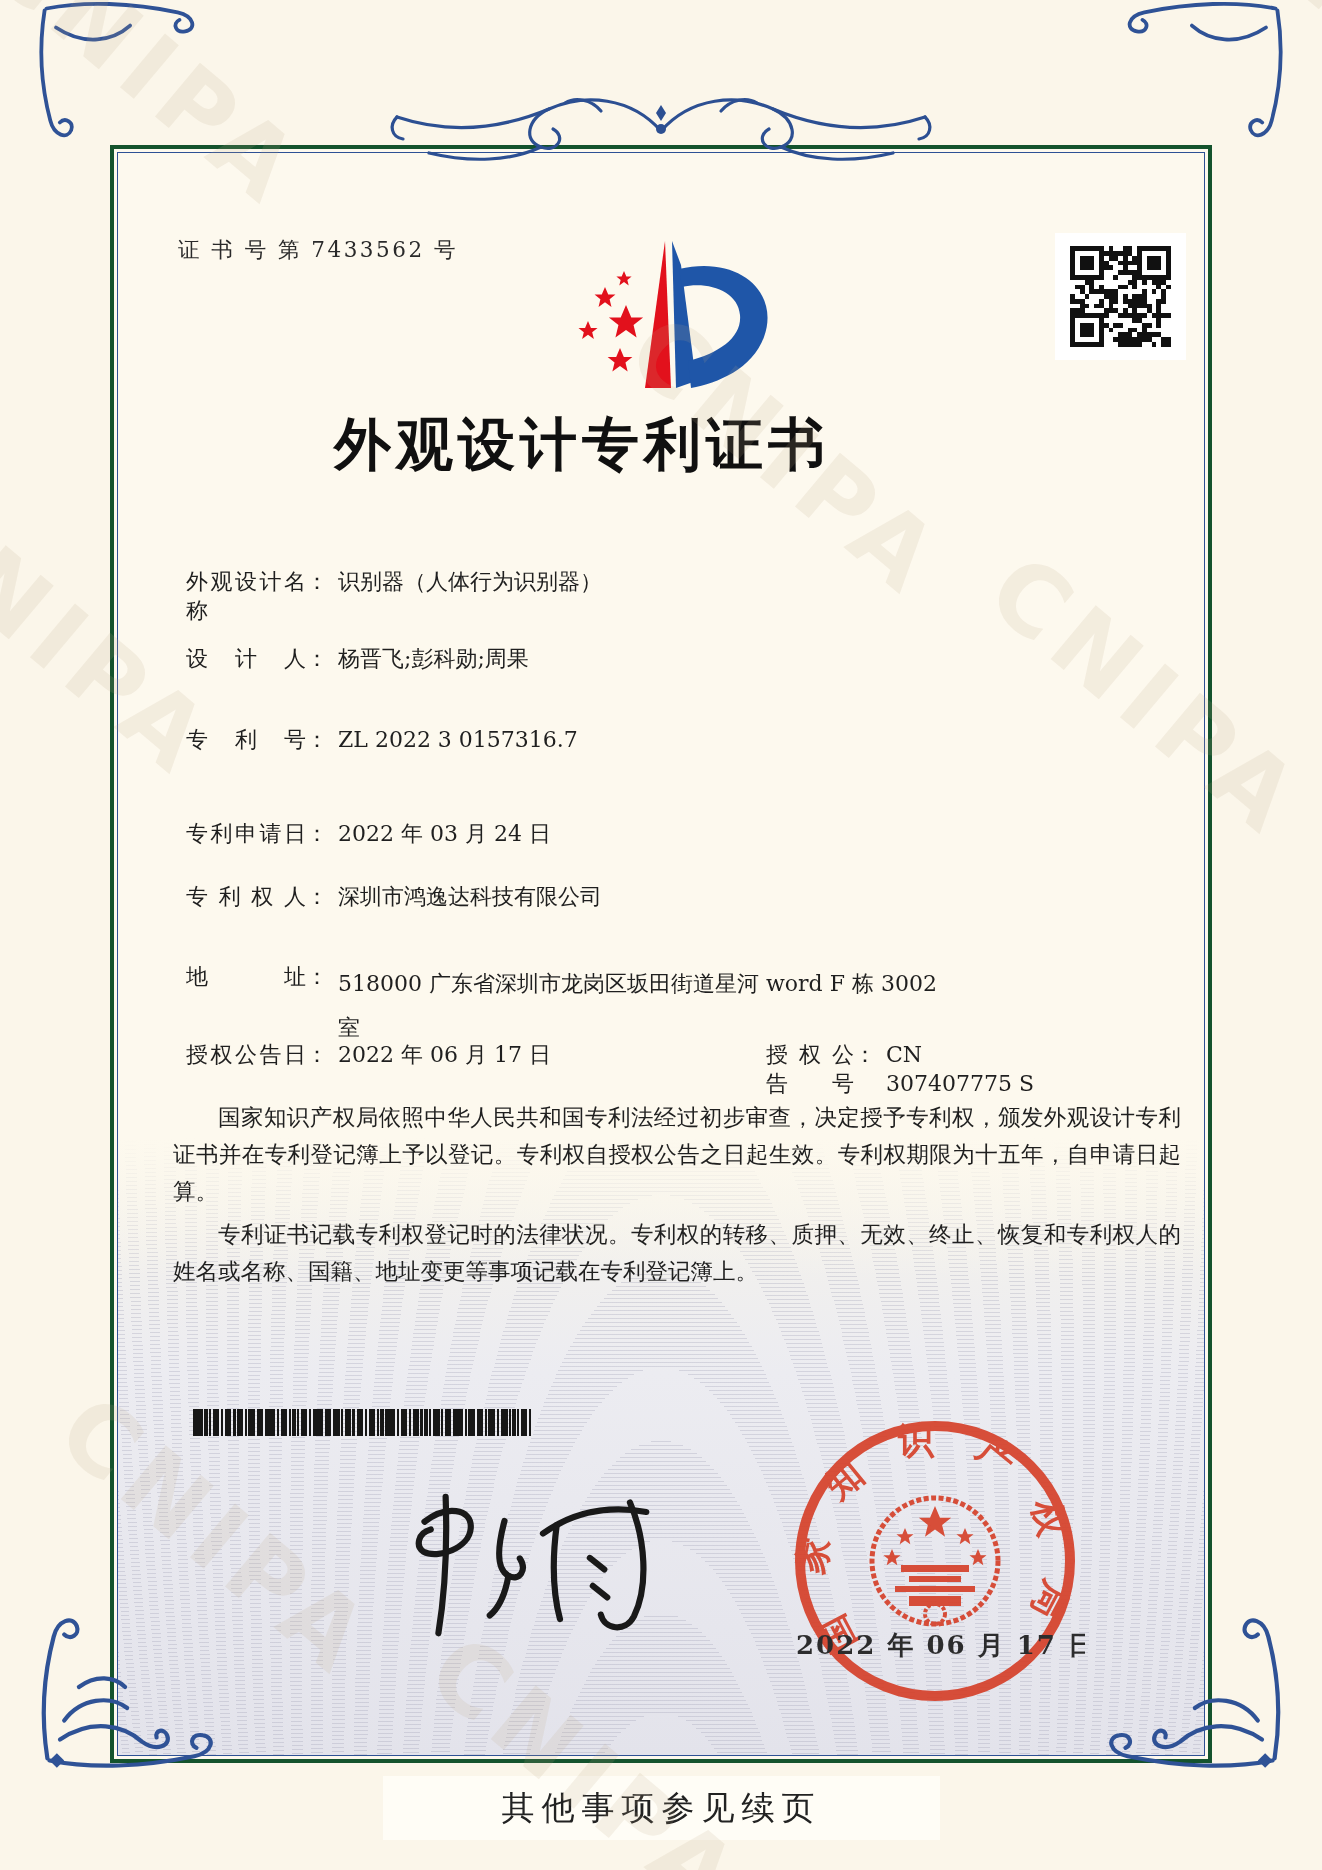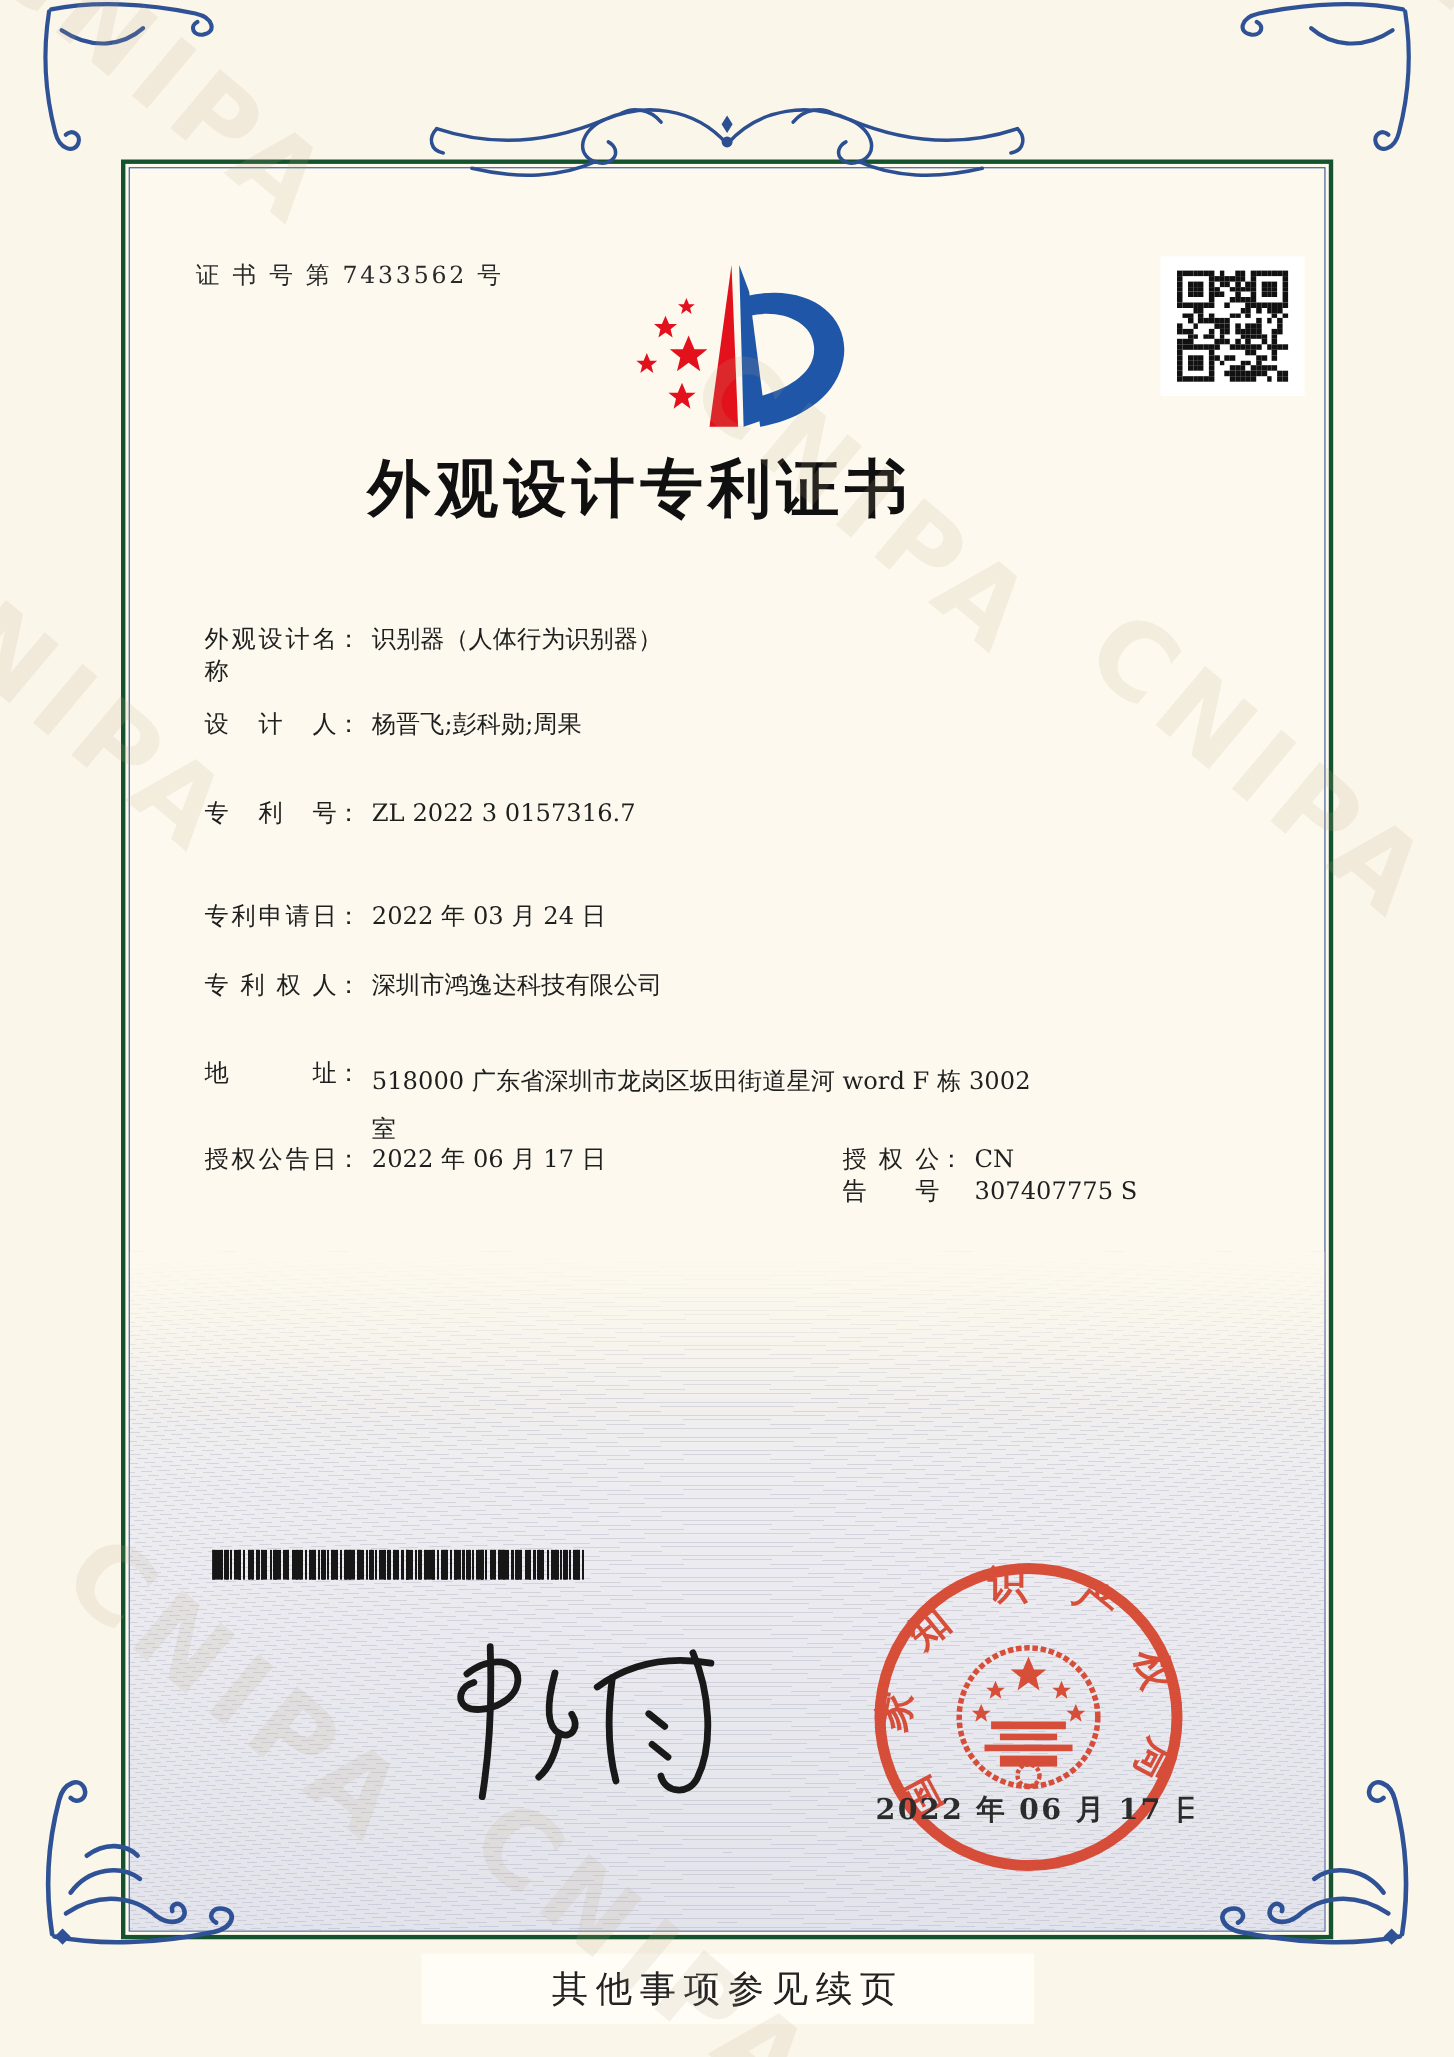--- a/index.html
+++ b/index.html
@@ -635,20 +635,24 @@
             <span class="col">：</span>
           <span class="val">2022 年 06 月 17 日</span>
           <span class="grant2">
             <span class="lab lab5">授权公告号</span>
               <span class="col">：</span>
             <span class="val">CN 307407775 S</span>
           </span>
         </div>
       </div>
 
+      <div class="paras">
+        <p>国家知识产权局依照中华人民共和国专利法经过初步审查，决定授予专利权，颁发外观设计专利证书并在专利登记簿上予以登记。专利权自授权公告之日起生效。专利权期限为十五年，自申请日起算。</p>
+        <p>专利证书记载专利权登记时的法律状况。专利权的转移、质押、无效、终止、恢复和专利权人的姓名或名称、国籍、地址变更等事项记载在专利登记簿上。</p>
+      </div>
 
       <div class="barcode"></div>
 
 
       <svg class="sig" width="290" height="150" viewBox="0 0 290 150">
         <g fill="none" stroke="#191919" stroke-width="6.2" stroke-linecap="round" transform="rotate(-2 145 75)">
           <path d="M40,30 C62,14 88,18 86,38 C84,58 52,68 38,60 C30,54 33,41 46,38"></path>
           <path d="M62,6 C62,50 58,102 50,142"></path>
           <path d="M120,32 C112,58 110,80 122,87 C133,93 141,82 134,70"></path>
           <path d="M122,87 C118,106 112,118 102,126"></path>

